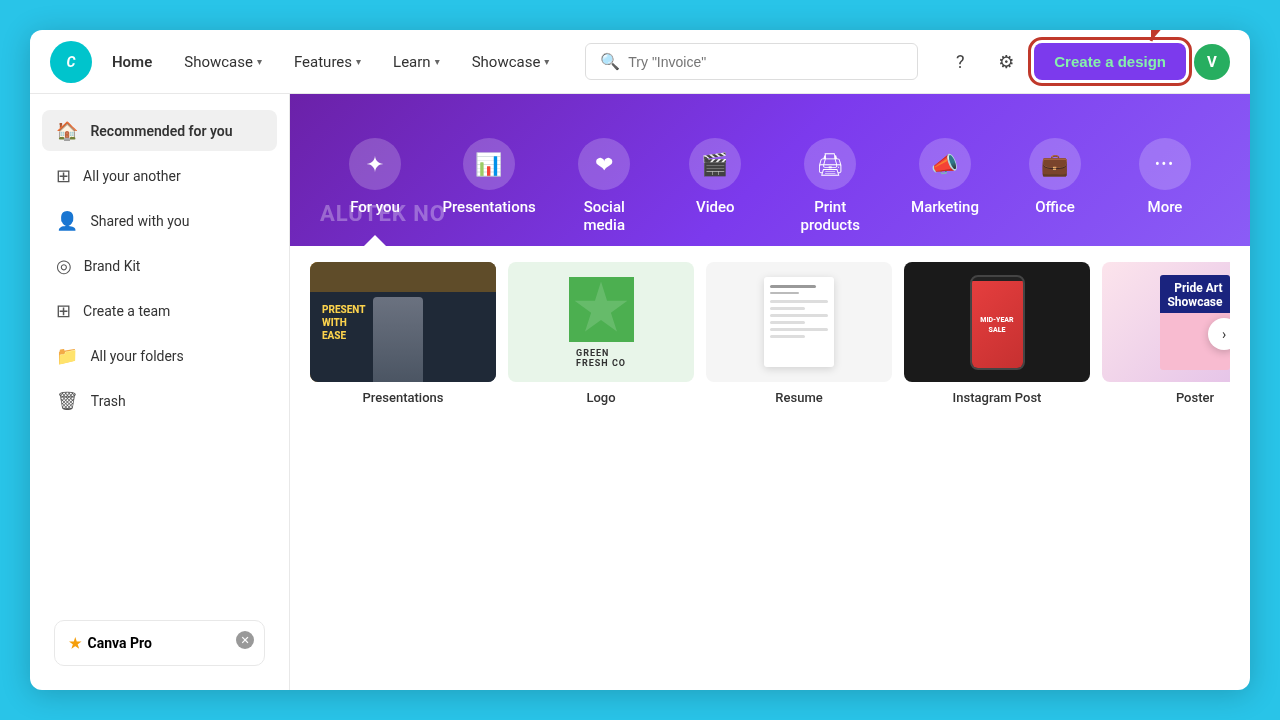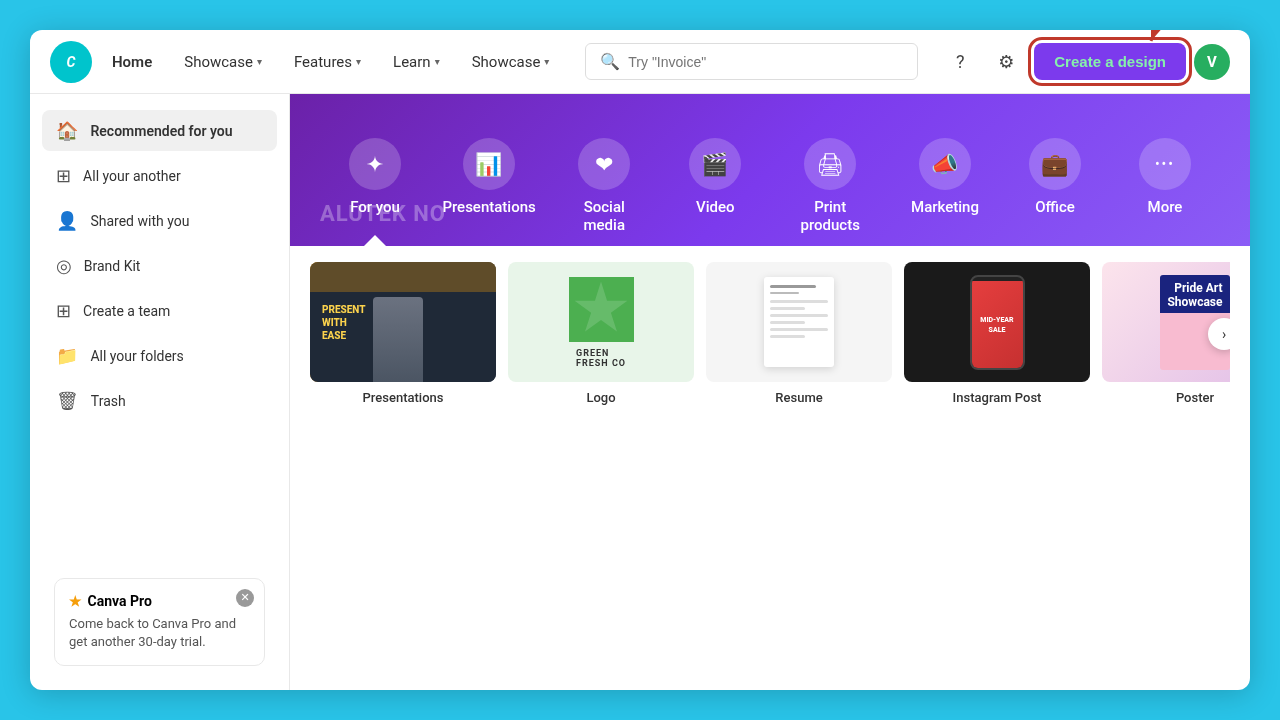--- a/index.html
+++ b/index.html
@@ -458,21 +458,20 @@
         <span class="sidebar-icon">🗑</span>
         <span>Trash</span>
       </div>
 
       <div class="canva-pro-banner" style="margin-top:auto;">
         <div class="pro-close">✕</div>
         <div class="pro-title">
           <span class="pro-star">★</span>
           <span>Canva Pro</span>
         </div>
-        <div class="pro-text">Come back to Canva Pro and get another 30-day trial.</div>
       </div>
     </div>
 
     <div class="content">
 
       <div class="hero">
         <div class="watermark">ALUTEK NO</div>
 
         <div class="category-row">
           <div class="category-item active-cat">

